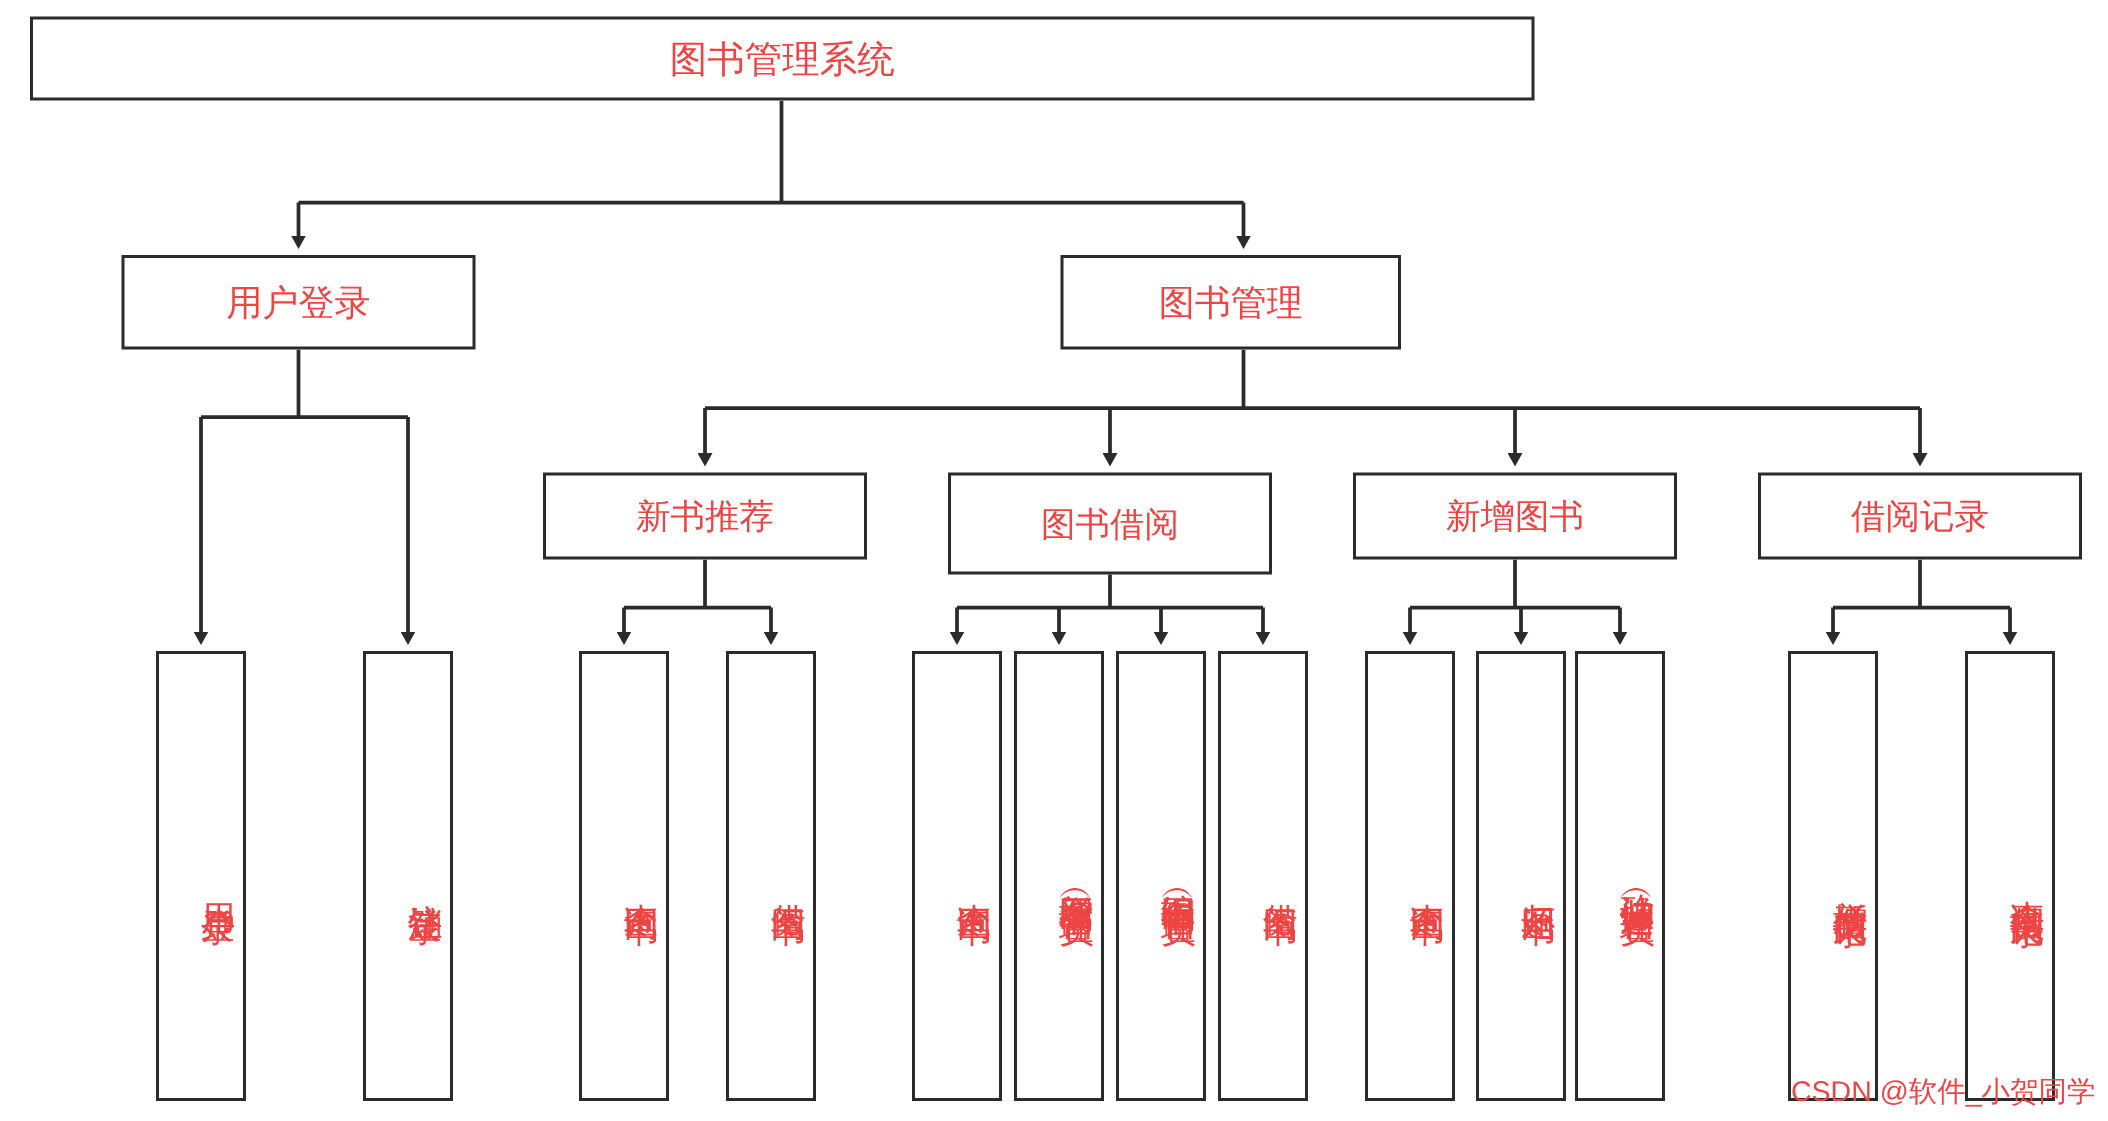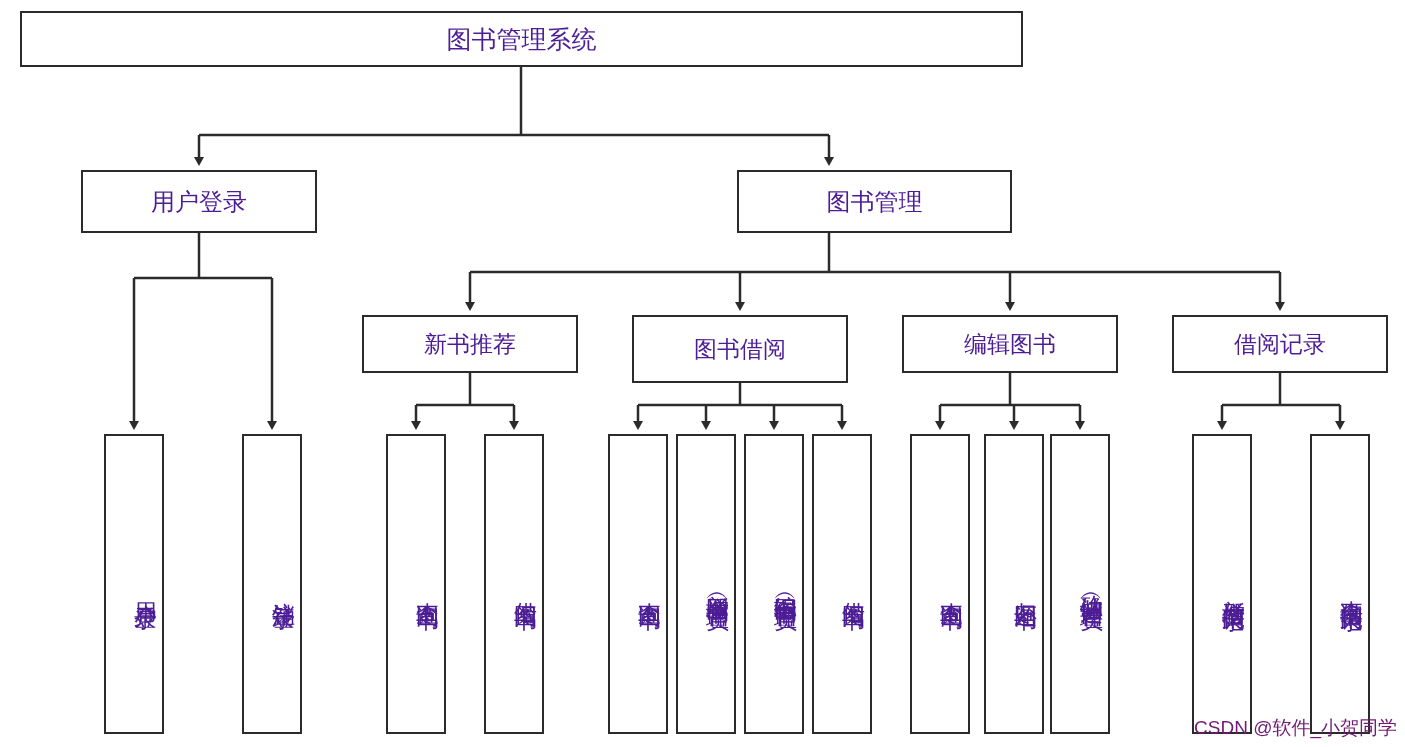--- a/index.html
+++ b/index.html
@@ -18,21 +18,21 @@
     overflow: hidden;
   }
   .node {
     position: absolute;
     box-sizing: border-box;
     border: 2.5px solid #2b2b2b;
     background: #ffffff;
     display: flex;
     align-items: center;
     justify-content: center;
-    color: #4c1d95;
+    color: #ef4444;
     z-index: 3;
   }
   .node.level-0 {
     font-size: 25px;
   }
   .node.level-1 {
     font-size: 24px;
   }
   .node.level-2 {
     font-size: 23px;
@@ -56,21 +56,21 @@
     width: 1405px;
     height: 747px;
     z-index: 1;
     pointer-events: none;
   }
   .watermark {
     position: absolute;
     right: 8px;
     bottom: 6px;
     font-size: 19px;
-    color: #701a75;
+    color: #ef4444;
     white-space: nowrap;
     z-index: 5;
   }
 </style>
 </head>
 <body>
 
 <div id="canvas">
 
   <svg id="links" viewBox="0 0 1405 747">
@@ -128,32 +128,32 @@
     </g>
   </svg>
 
   <div class="node level-0" style="left:20px; top:11px; width:1003px; height:56px;">
     <span>图书管理系统</span>
   </div>
 
   <div class="node level-1" style="left:81px; top:170px; width:236px; height:63px;">
     <span>用户登录</span>
   </div>
-  <div class="node level-1" style="left:737px; top:170px; width:275px; height:63px;text-align:center;">
+  <div class="node level-1" style="left:707px; top:170px; width:227px; height:63px;text-align:center;">
     <span>图书管理</span>
   </div>
 
   <div class="node level-2" style="left:362px; top:315px; width:216px; height:58px;">
     <span>新书推荐</span>
   </div>
   <div class="node level-2" style="left:632px; top:315px; width:216px; height:68px;">
     <span>图书借阅</span>
   </div>
   <div class="node level-2" style="left:902px; top:315px; width:216px; height:58px;">
-    <span>编辑图书</span>
+    <span>新增图书</span>
   </div>
   <div class="node level-2" style="left:1172px; top:315px; width:216px; height:58px;text-align:center;">
     <span>借阅记录</span>
   </div>
 
   <div class="node leaf" style="left:104px; top:434px; width:60px; height:300px;">
     <span>用户登录</span>
   </div>
   <div class="node leaf" style="left:242px; top:434px; width:60px; height:300px;">
     <span>注销登录</span>

